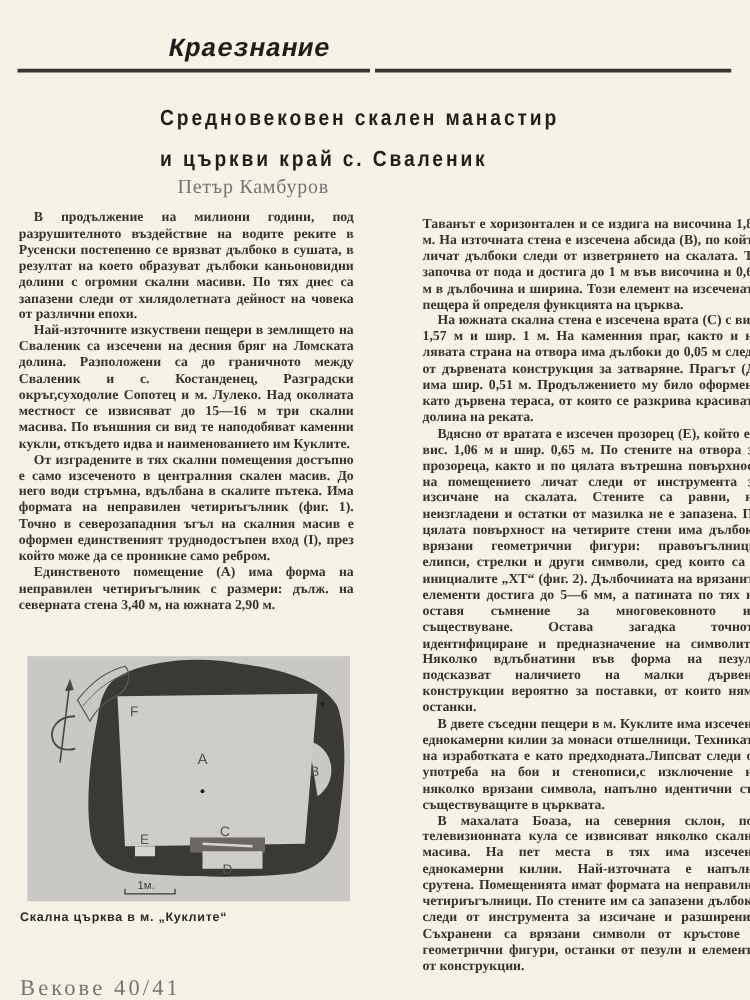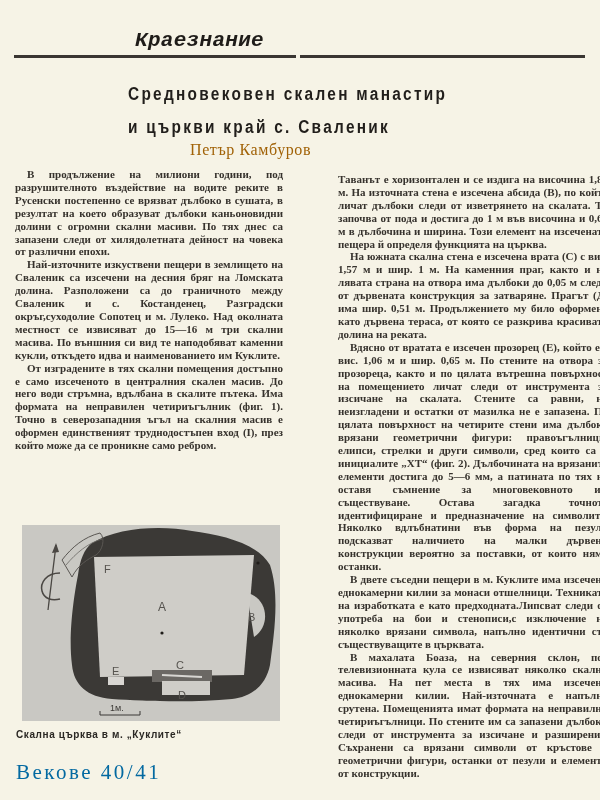--- a/index.html
+++ b/index.html
@@ -24,21 +24,21 @@
   .title {
     position: absolute; left: 128px; width: 360px; top: 78px;
     font-family: "Liberation Sans", "DejaVu Sans", sans-serif;
     font-weight: bold; font-size: 17.5px; line-height: 33px;
     letter-spacing: 2.6px; color: #211e1b;
     transform: scaleX(0.88); transform-origin: left top;
     white-space: nowrap;
   }
   .byline {
     position: absolute; left: 142px; top: 141px;
-    font-size: 16px; color: #a16207; letter-spacing: 0.6px; margin-left: 48px;
+    font-size: 16px; color: #737373; letter-spacing: 0.6px;
   }
   .col {
     position: absolute; font-size: 11px; line-height: 12.9px;
     text-align: justify; color: #36322d;
     font-weight: bold;
   }
   .col.left { left: 15px; top: 168px; width: 268px; }
   .col.right { left: 314px; top: 173px; width: 270px; margin-left: 24px; }
   .col p { margin: 0; text-indent: 12px; hyphens: manual; }
   .col p.first { text-indent: 0; }
@@ -46,41 +46,42 @@
     position: absolute; left: 22px; top: 525px; width: 258px; height: 196px;
     background: #c9c8c3; overflow: hidden;
   }
   .figure svg { width: 100%; height: 100%; display: block; }
   .caption {
     position: absolute; left: 16px; top: 729px;
     font-family: "Liberation Sans", "DejaVu Sans", sans-serif;
     font-weight: bold; font-size: 10px; letter-spacing: 0.6px; color: #2b2824;
   }
   .footer {
-    position: absolute; left: 16px; top: 760px;
-    font-size: 21px; letter-spacing: 2.5px; color: #0369a1;
+    position: absolute; left: 16px; top: 780px;
+    font-size: 18px; letter-spacing: 2.5px; color: #737373;
   }
 </style>
 </head>
 <body>
 
 <div class="section-label">Краезнание</div>
 <div class="rule left"></div>
 <div class="rule right"></div>
 
 <div class="title">
   <div>Средновековен скален манастир</div>
   <div>и църкви край с. Сваленик</div>
 </div>
 <div class="byline">Петър Камбуров</div>
 
 <div class="col left">
   <p>В продължение на милиони години, под разрушителното въздействие на водите реките в Русенски постепенно се врязват дълбоко в сушата, в резултат на което образуват дълбоки каньоновидни долини с огромни скални масиви. По тях днес са запазени следи от хилядолетната дейност на човека от различни епохи.</p>
   <p>Най-източните изкуствени пещери в землището на Сваленик са изсечени на десния бряг на Ломската долина. Разположени са до граничното между Сваленик и с. Костанденец, Разградски окръг,суходолие Сопотец и м. Лулеко. Над околната местност се извисяват до 15—16 м три скални масива. По външния си вид те наподобяват каменни кукли, откъдето идва и наименованието им Куклите.</p>
   <p>От изградените в тях скални помещения достъпно е само изсеченото в централния скален масив. До него води стръмна, вдълбана в скалите пътека. Има формата на неправилен четириъгълник (фиг. 1). Точно в северозападния ъгъл на скалния масив е оформен единственият труднодостъпен вход (I), през който може да се проникне само ребром.</p>
+  <p>Единственото помещение (А) има форма на неправилен четириъгълник с размери: дълж. на северната стена 3,40 м, на южната 2,90 м.</p>
 </div>
 
 <div class="figure">
   <svg viewBox="0 0 258 196" preserveAspectRatio="none">
     <rect x="0" y="0" width="258" height="196" fill="#c9c8c3"></rect>
 
     <path d="M70 18 C95 2 140 0 170 6 C200 10 235 18 248 40 C258 70 252 110 248 140 C244 160 230 172 210 174 C170 178 120 176 90 174 C65 172 52 160 50 140 C46 110 52 70 56 50 C58 35 62 24 70 18 Z" fill="#3b3936"></path>
 
     <path d="M40 35 C50 22 62 12 78 8 C84 14 80 26 74 30 C66 34 56 40 50 52 Z" fill="none" stroke="#5a5753" stroke-width="1"></path>
     <path d="M44 40 C54 28 66 18 80 14" fill="none" stroke="#6a6763" stroke-width="0.8"></path>

